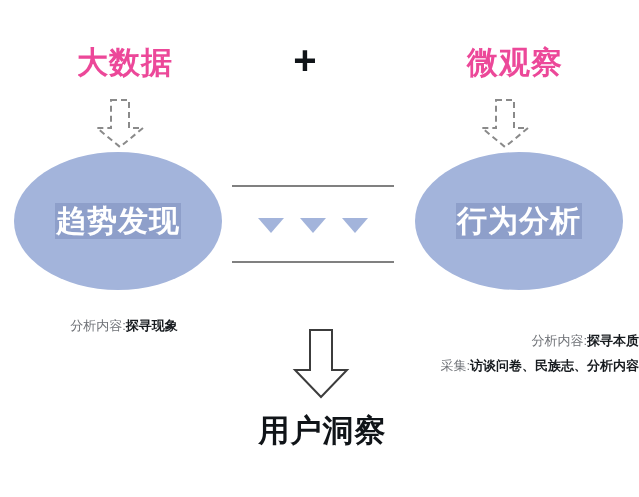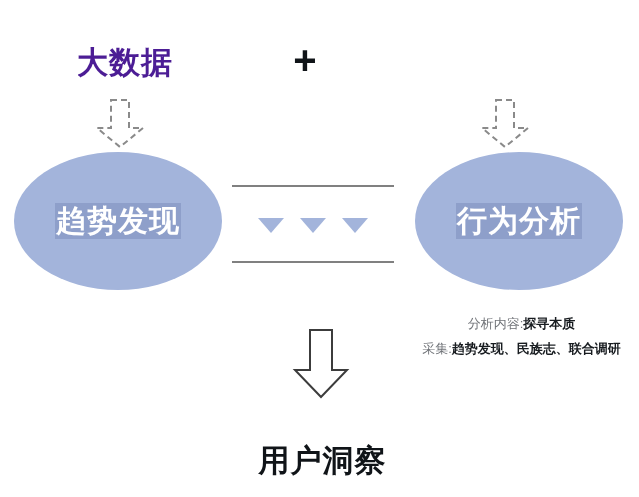--- a/index.html
+++ b/index.html
@@ -16,21 +16,21 @@
     height: 497px;
     background: #ffffff;
     overflow: hidden;
   }
   .abs { position: absolute; }
 
   
   .heading {
     font-size: 31px;
     font-weight: bold;
-    color: #4c1d95;
+    color: #ec4899;
     letter-spacing: 1px;
     white-space: nowrap;
     text-align: center;
   }
   #heading-big-data { left: 0px;   top: 42px; width: 250px; }
   #heading-micro-obs { left: 390px; top: 42px; width: 250px; }
 
   .plus-sign {
     font-size: 40px;
     font-weight: bold;
@@ -88,50 +88,51 @@
     border-top: 15px solid #a3b4db;
     top: 218px;
   }
   #tri-1 { left: 258px; }
   #tri-2 { left: 300px; }
   #tri-3 { left: 342px; }
 
   
   .detail-block { font-size: 13px; line-height: 25px; }
   #details-left  { left: 10px;  top: 313px; width: 228px; text-align: center; }
-  #details-right { left: 404px; top: 311px; width: 235px; text-align: center; }
+  #details-right { left: 404px; top: 328px; width: 235px; text-align: right; }
   .detail-line { white-space: nowrap; }
   .detail-key  { color: #6f7277; }
   .detail-val  { color: #181c20; font-weight: bold; }
 
   
   #block-arrow-down { left: 292px; top: 328px; width: 58px; height: 72px; }
 
   
   #title-insight {
     left: 200px;
-    top: 440px;
+    top: 410px;
     width: 245px;
     font-size: 31px;
     font-weight: bold;
     color: #101418;
     letter-spacing: 1px;
     text-align: center;
     white-space: nowrap;
   }
 </style>
 </head>
 <body>
 
 <div id="canvas">
 
   <div class="abs heading" id="heading-big-data">大数据</div>
 
   <div class="abs plus-sign">+</div>
 
+  <div class="abs heading" id="heading-micro-obs">微观察</div>
 
   <div class="abs dashed-arrow" id="dashed-arrow-left">
     <svg width="56" height="52" viewBox="0 0 56 52">
       <polygon points="19,2 37,2 37,30 51,30 28,49 5,30 19,30" fill="none" stroke="#8a8a8a" stroke-width="2" stroke-dasharray="6,4"></polygon>
     </svg>
   </div>
 
   <div class="abs dashed-arrow" id="dashed-arrow-right">
     <svg width="56" height="52" viewBox="0 0 56 52">
       <polygon points="19,2 37,2 37,30 51,30 28,49 5,30 19,30" fill="none" stroke="#8a8a8a" stroke-width="2" stroke-dasharray="6,4"></polygon>
@@ -146,28 +147,31 @@
     <span class="ellipse-label">行为分析</span>
   </div>
 
   <div class="abs conn-line" id="conn-line-top"></div>
   <div class="abs tri" id="tri-1"></div>
   <div class="abs tri" id="tri-2"></div>
   <div class="abs tri" id="tri-3"></div>
   <div class="abs conn-line" id="conn-line-bottom"></div>
 
   <div class="abs detail-block" id="details-left">
+    <div class="detail-line">
+      <span class="detail-key">分析内容:</span><span class="detail-val">探寻现象</span>
+    </div>
   </div>
 
   <div class="abs detail-block" id="details-right">
     <div class="detail-line">
       <span class="detail-key">分析内容:</span><span class="detail-val">探寻本质</span>
     </div>
     <div class="detail-line">
-      <span class="detail-key">采集:</span><span class="detail-val">趋势发现、民族志、联合调研</span>
+      <span class="detail-key">采集:</span><span class="detail-val">访谈问卷、民族志、分析内容</span>
     </div>
   </div>
 
   <div class="abs" id="block-arrow-down">
     <svg width="58" height="72" viewBox="0 0 58 72">
       <polygon points="18,2 40,2 40,42 55,42 29,69 3,42 18,42" fill="#ffffff" stroke="#3c3c3c" stroke-width="2" stroke-linejoin="miter"></polygon>
     </svg>
   </div>
 
   <div class="abs" id="title-insight">用户洞察</div>

